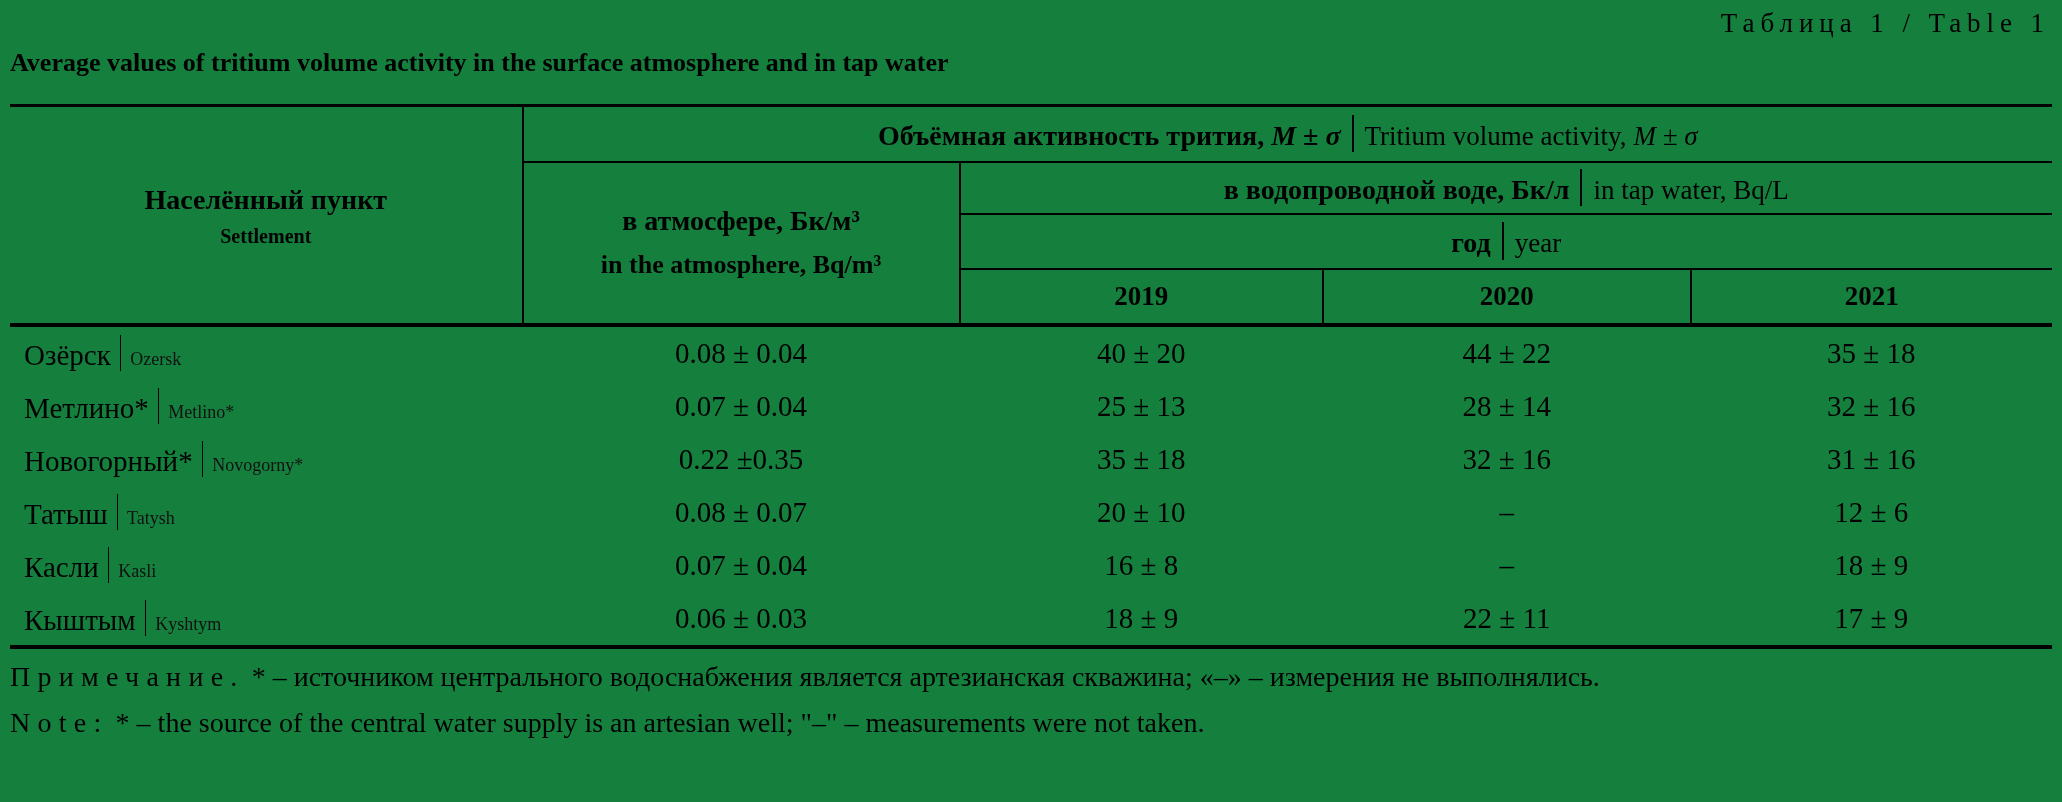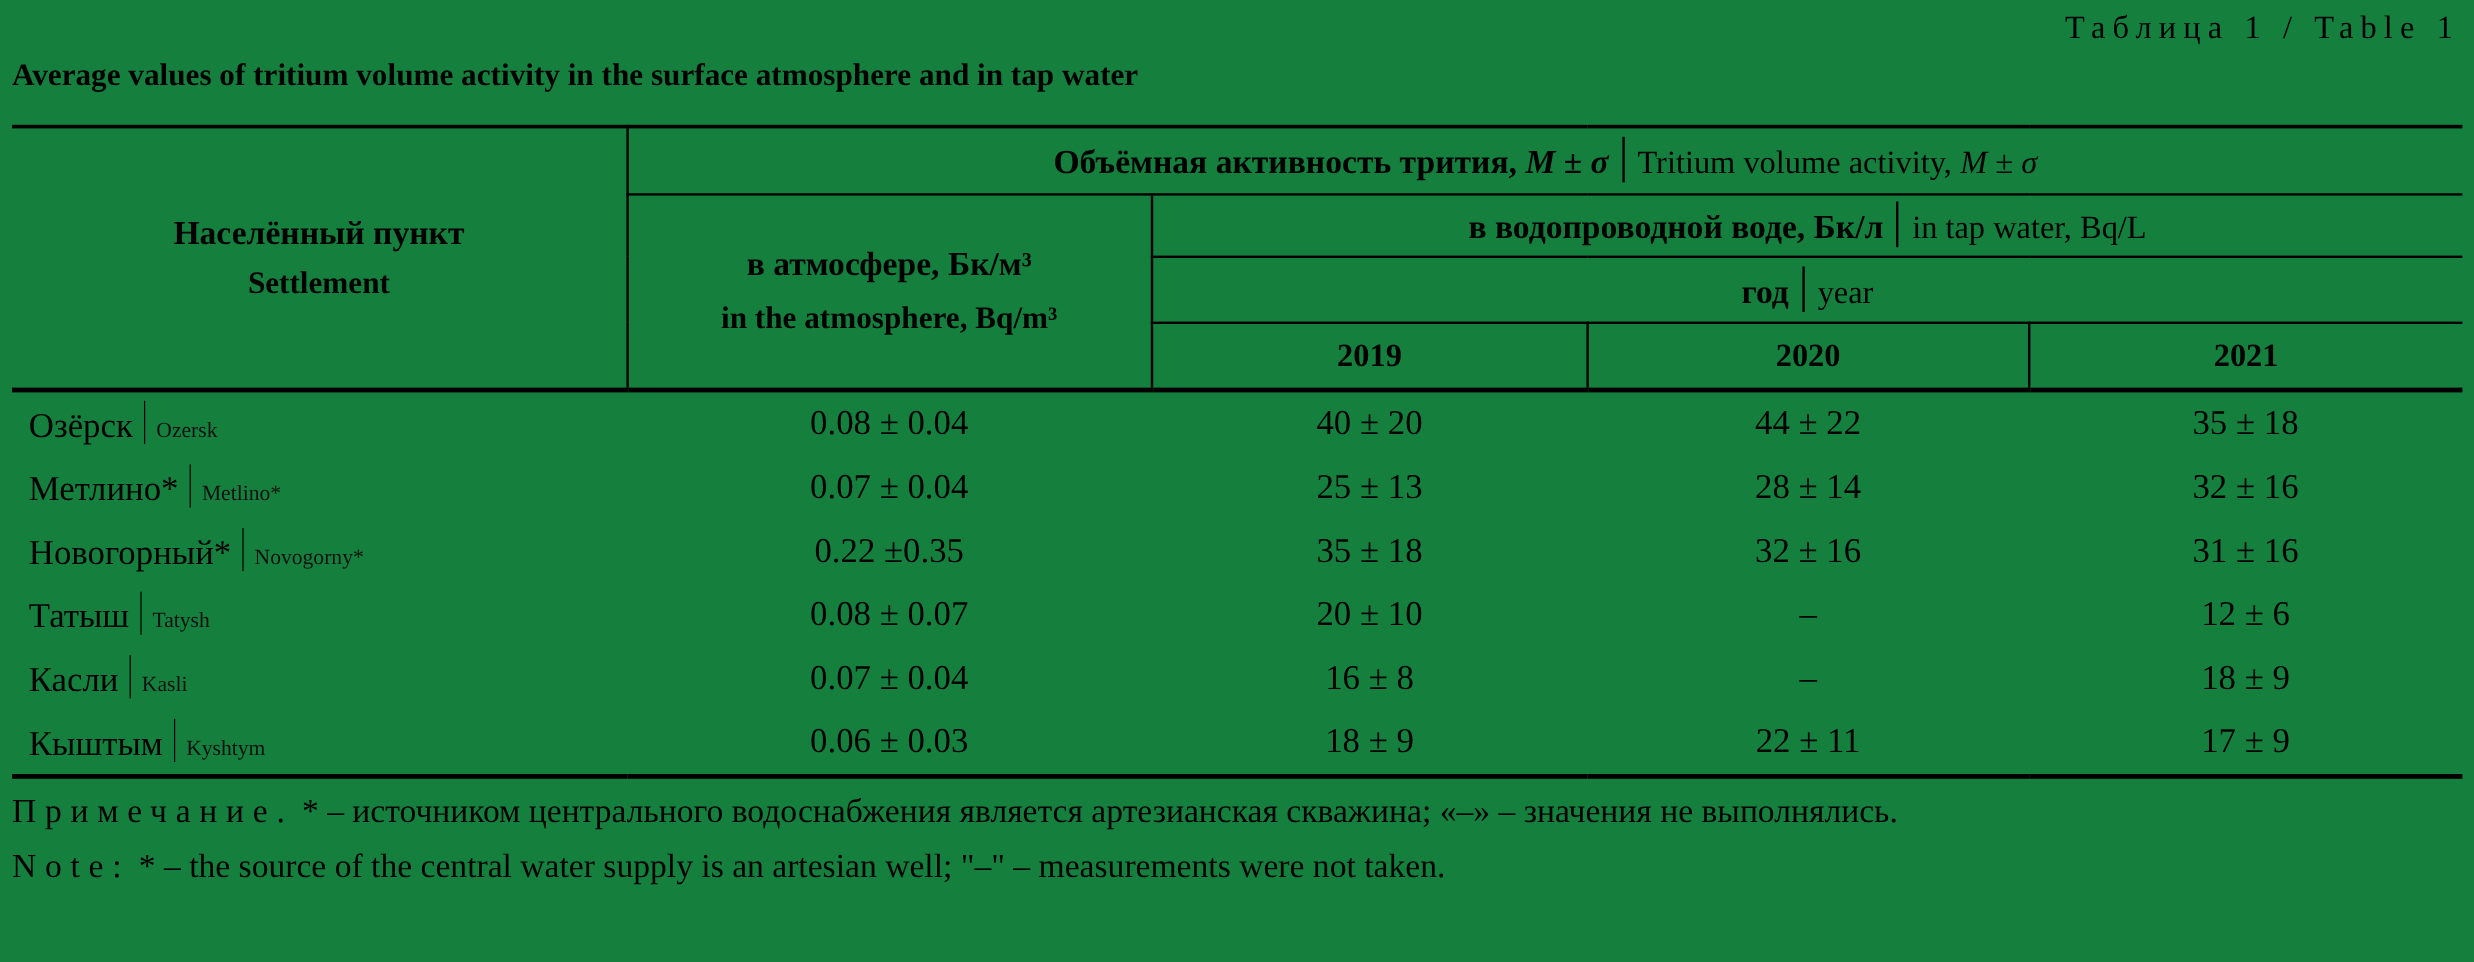--- a/index.html
+++ b/index.html
@@ -56,21 +56,21 @@
     font-weight: normal;
   }
   
   .h-settlement {
     border-right: 2px solid #000;
     border-bottom: 4px solid #000;
     font-weight: bold;
     font-size: 28px;
     line-height: 1.5;
   }
-  .h-settlement .en-line { font-size: 26px; }
+  .h-settlement .en-line { font-size: 20px; }
   .h-activity {
     border-bottom: 2px solid #000;
     height: 54px;
     font-size: 28px;
   }
   .h-atm {
     border-right: 2px solid #000;
     border-bottom: 4px solid #000;
     font-weight: bold;
     font-size: 28px;
@@ -225,20 +225,20 @@
           <td>0.06 ± 0.03</td>
           <td>18 ± 9</td>
           <td>22 ± 11</td>
           <td>17 ± 9</td>
         </tr>
       </tbody>
   </table>
 
   <div class="note">
     <span class="spaced">Примечание.</span>
-    <span>* – источником центрального водоснабжения является артезианская скважина; «–» – значения не выполнялись.</span>
+    <span>* – источником центрального водоснабжения является артезианская скважина; «–» – измерения не выполнялись.</span>
   </div>
   <div class="note">
     <span class="spaced">Note:</span>
     <span>* – the source of the central water supply is an artesian well; "–" – measurements were not taken.</span>
   </div>
 
 </div>
 
 </body></html>

